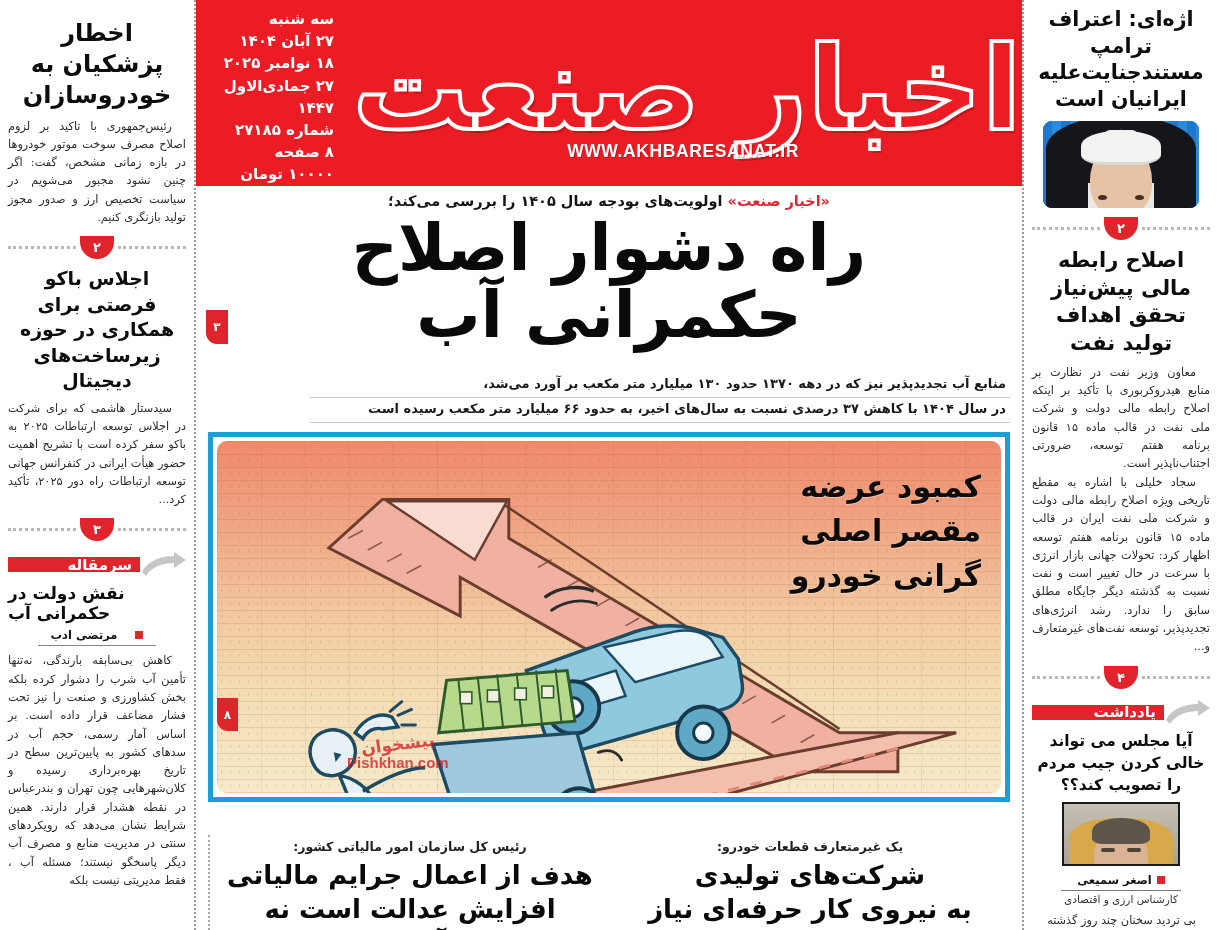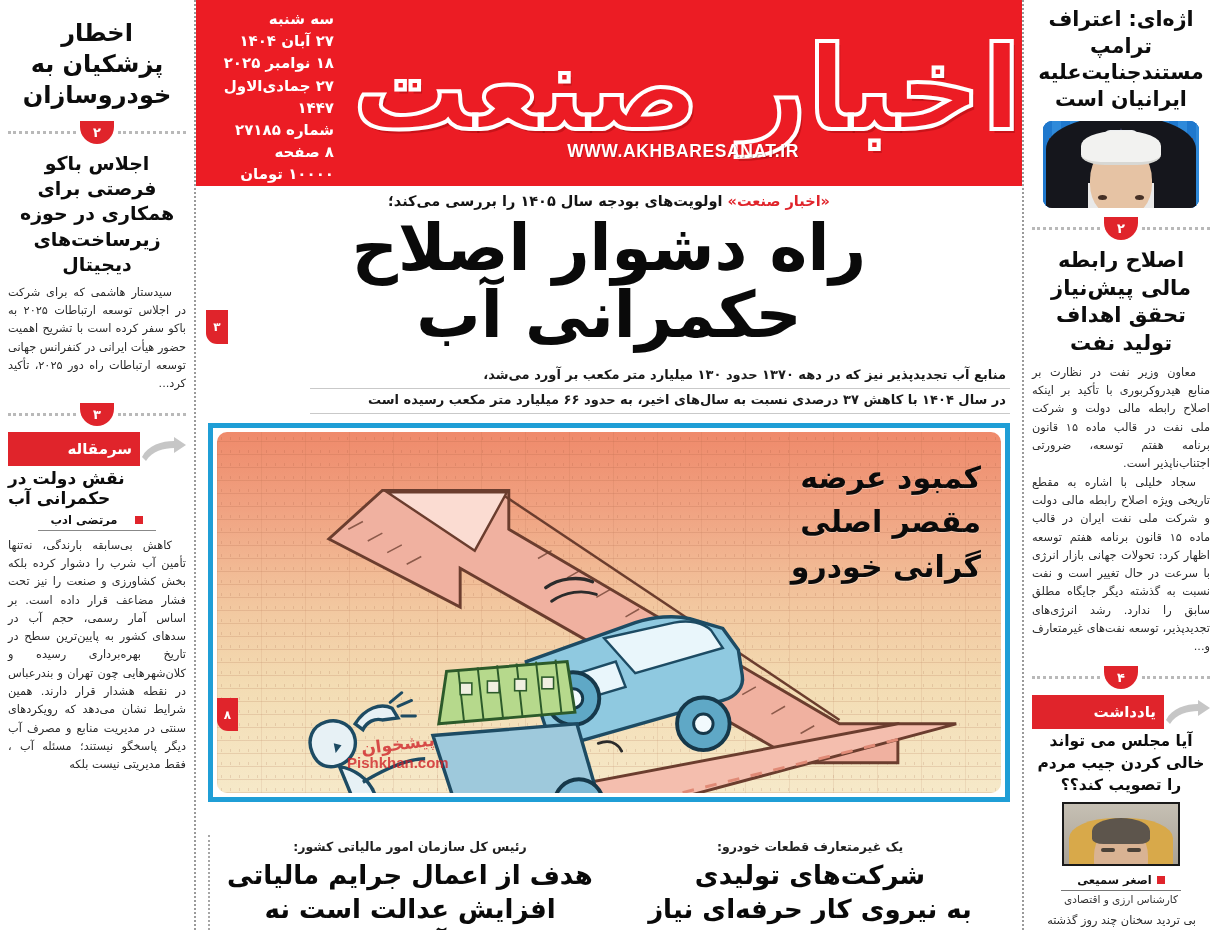--- a/index.html
+++ b/index.html
@@ -140,21 +140,21 @@
   
   .ribbon {
     display: flex; align-items: center; height: 25px;
     margin-top: 4px; width: 100%;
   }
   .ribbon-arrow {
     width: 46px; height: 25px; flex: none; position: relative;
   }
   .ribbon-arrow svg { display: block; }
   .ribbon-bar {
-    flex: 1; height: 34px; background: #e0242b;
+    flex: 1; height: 15px; background: #e0242b;
     color: #fff; font-size: 15px; font-weight: bold;
     display: flex; align-items: center; justify-content: flex-start;
     padding: 0 8px;
   }
 
   .note-title {
     font-size: 15.5px; font-weight: bold; line-height: 1.42;
     text-align: center; color: #0d0d0d; margin-top: 5px;
   }
   .note-portrait {
@@ -246,21 +246,21 @@
   .kicker .hl { color: #e0242b; }
 
   .lead-head {
     text-align: center;
     font-size: 64px; font-weight: bold; color: #0a0a0a;
     line-height: 1.06; letter-spacing: -2px;
     padding: 2px 0 6px 0;
   }
 
   .deck {
-    width: 700px; margin: 8px 0 0 auto;
+    width: 700px; margin: 17px 0 0 auto;
     font-size: 13px; font-weight: bold; color: #1a1a1a;
     letter-spacing: -0.2px;
   }
   .deck-line {
     text-align: right; padding: 2px 4px 3px 4px;
     border-bottom: 1px solid #c9c9c9;
     line-height: 1.45;
   }
 
   .lead-badge {
@@ -585,20 +585,21 @@
         </div>
 
       </div>
     </section>
   </main>
 
   <aside class="rail-right">
 
     <div class="rr-head">اخطار پزشکیان به خودروسازان</div>
 
+    <div class="art-body">رئیس‌جمهوری با تاکید بر لزوم اصلاح مصرف سوخت موتور خودروها در بازه زمانی مشخص، گفت: اگر چنین نشود مجبور می‌شویم در سیاست تخصیص ارز و صدور مجوز تولید بازنگری کنیم.</div>
 
     <div class="badge-rule">
       <div class="dots"></div>
       <div class="pg-badge">۲</div>
       <div class="dots"></div>
     </div>
 
     <div class="rr-title2">اجلاس باکو فرصتی برای همکاری در حوزه زیرساخت‌های دیجیتال</div>
 
     <div class="art-body">

